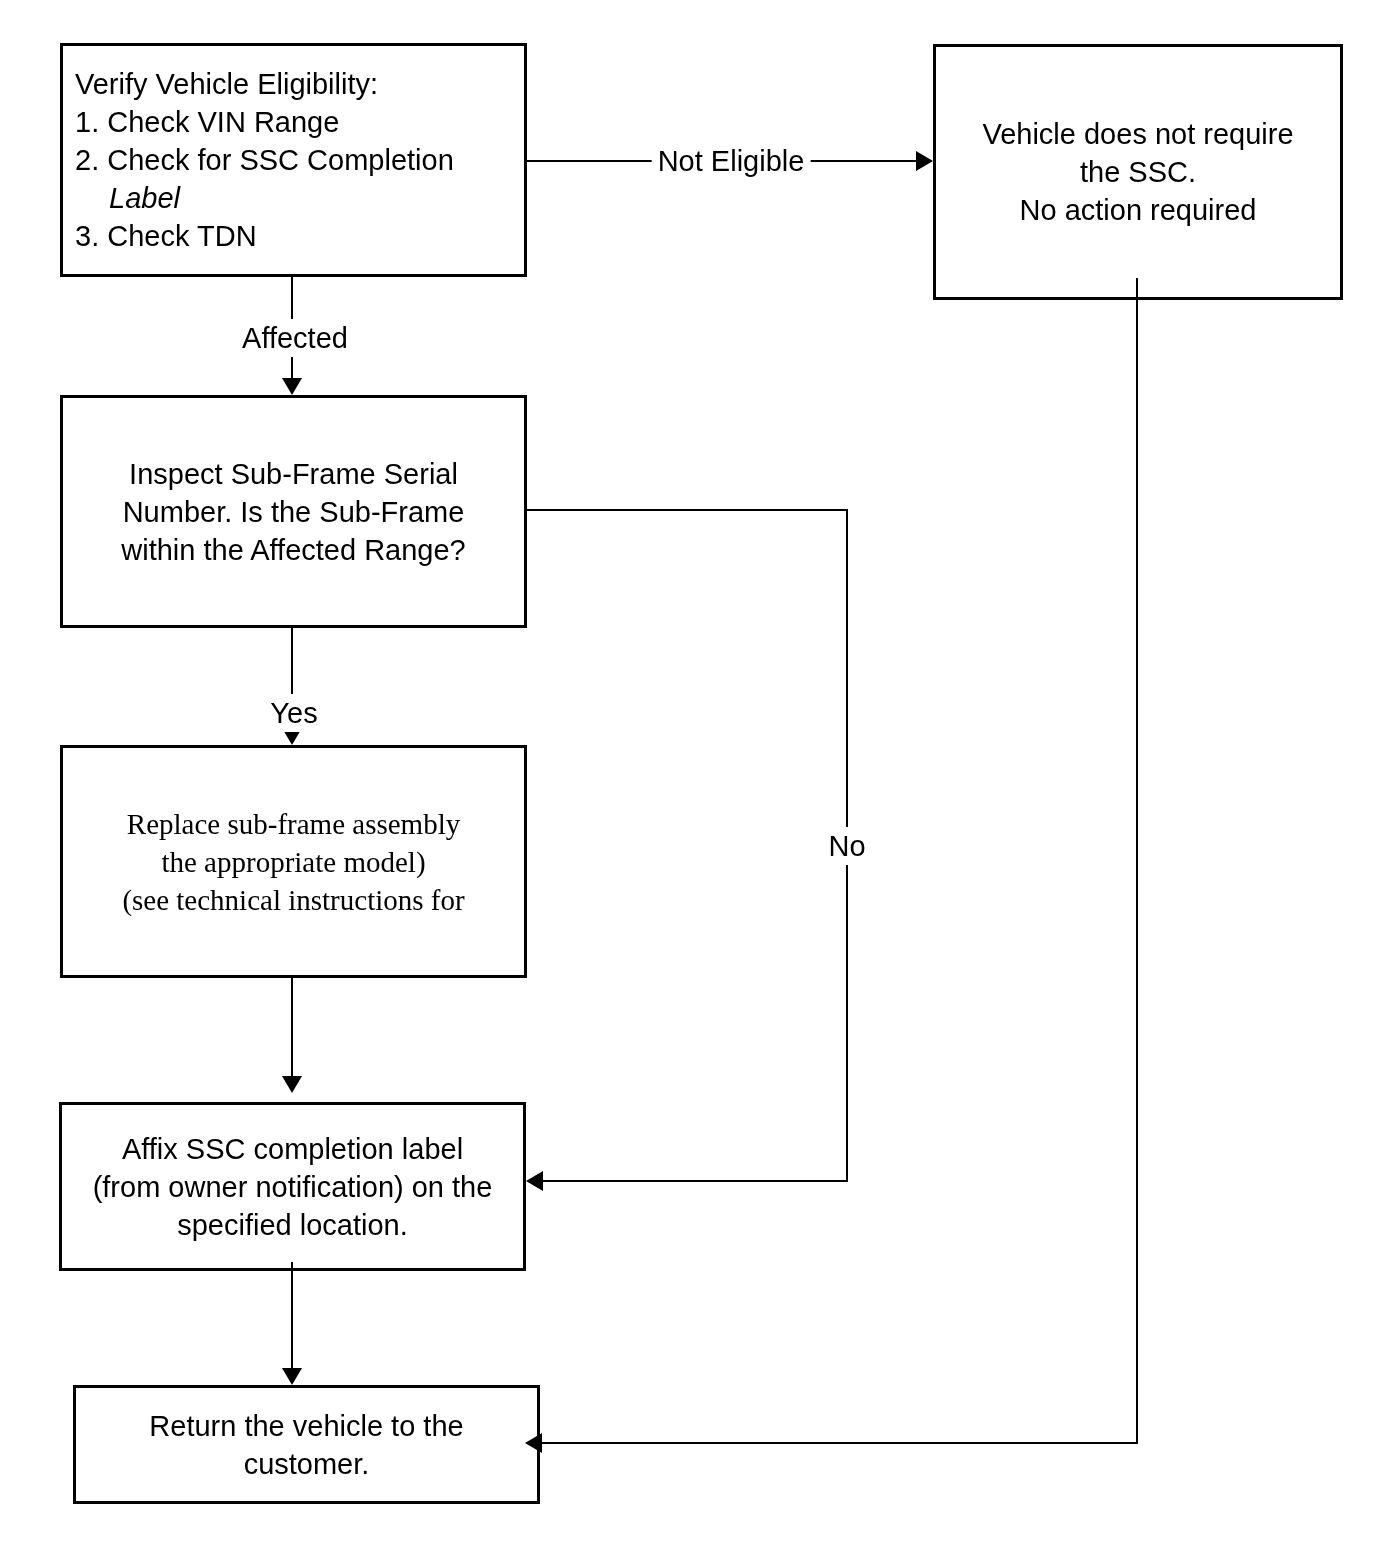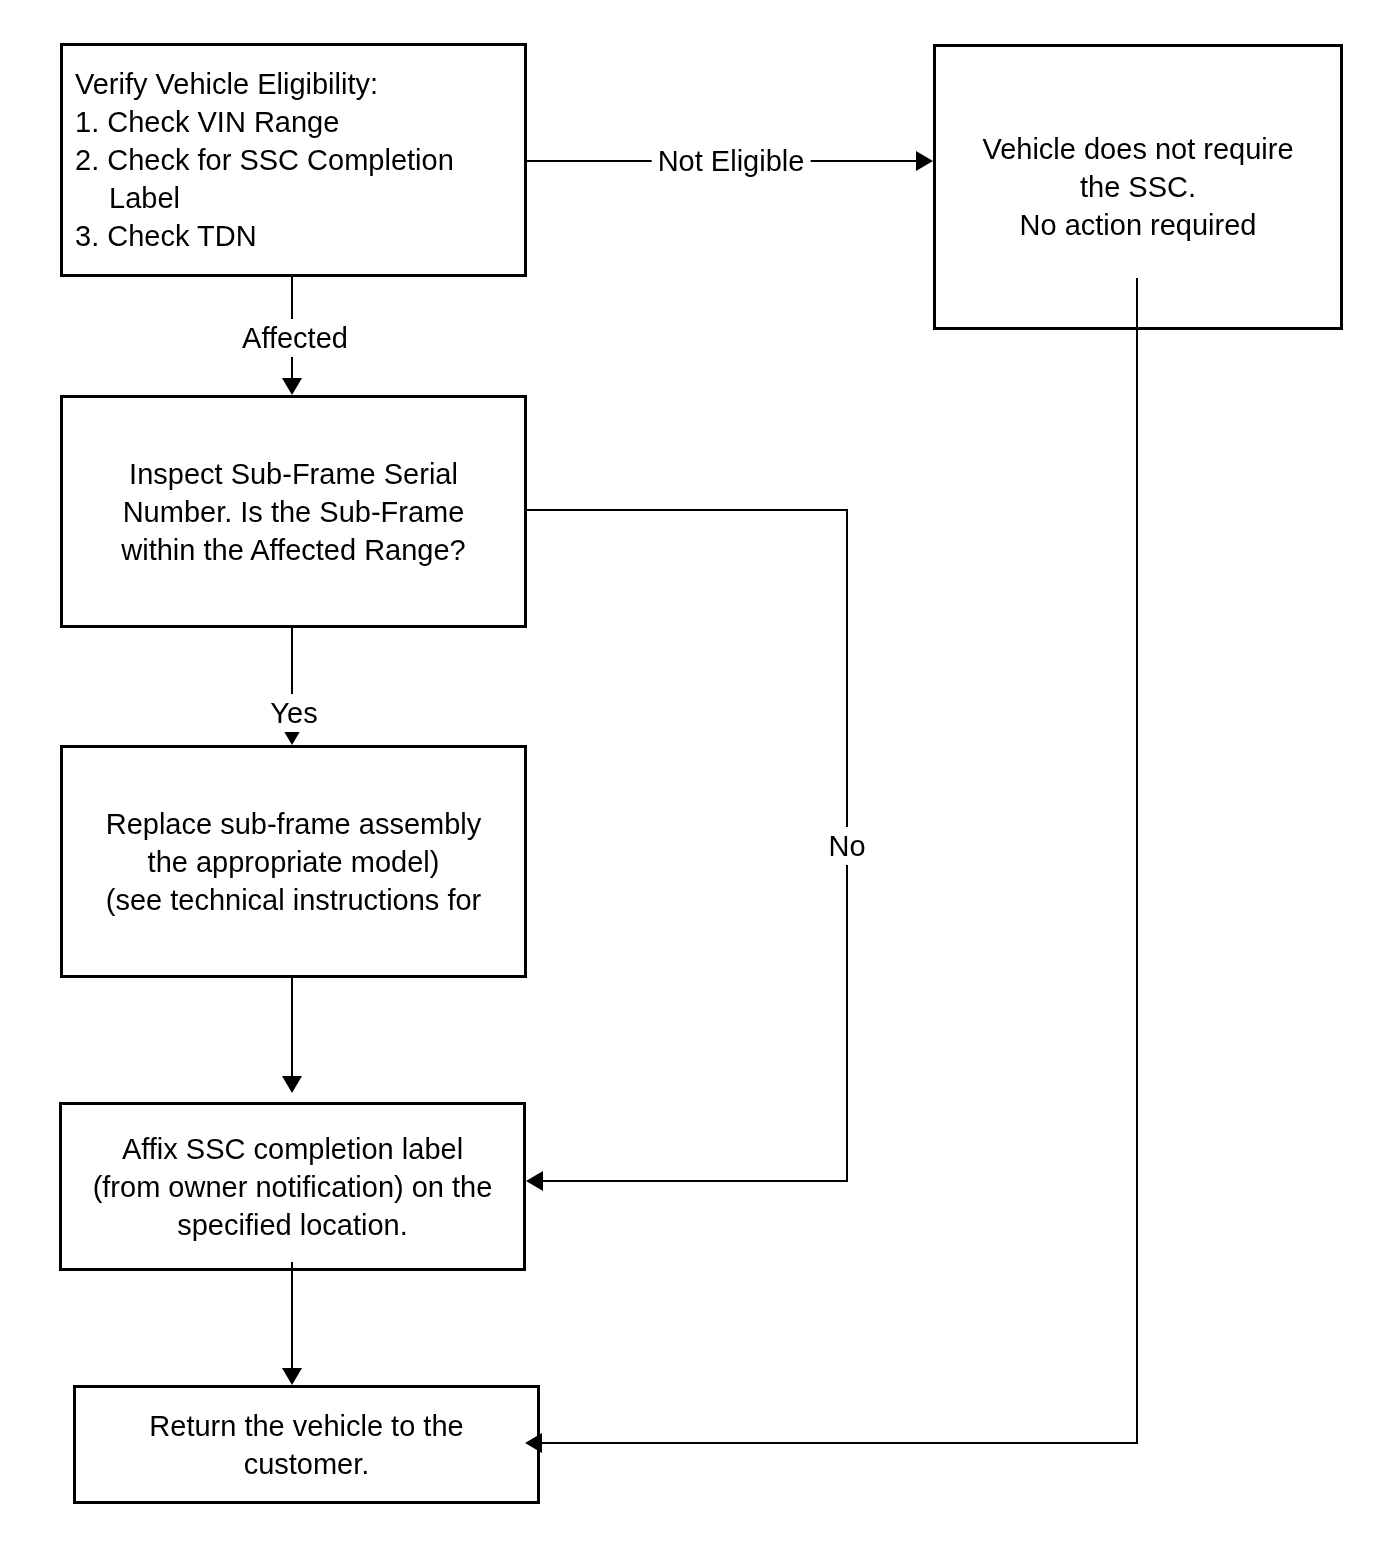--- a/index.html
+++ b/index.html
@@ -18,21 +18,21 @@
     background: #ffffff;
     display: flex;
     flex-direction: column;
     justify-content: center;
     font-size: 29px;
     line-height: 38px;
   }
   .node.center { align-items: center; text-align: center; }
   .node.leftalign { align-items: flex-start; text-align: left; padding-left: 12px; padding-right: 4px; }
   .tline { white-space: pre; }
-  .tline.indent { padding-left: 34px; }
+  .tline.indent { padding-left: 34px; font-style: italic; }
   .cline { position: absolute; background: #000000; }
   .arrow { position: absolute; width: 0; height: 0; }
   .arrow.down  { border-left: 10px solid transparent; border-right: 10px solid transparent; border-top: 17px solid #000000; }
   .arrow.right { border-top: 10px solid transparent; border-bottom: 10px solid transparent; border-left: 17px solid #000000; }
   .arrow.left  { border-top: 10px solid transparent; border-bottom: 10px solid transparent; border-right: 17px solid #000000; }
   .elabel {
     position: absolute;
     transform: translate(-50%, -50%);
     background: #ffffff;
     padding: 2px 6px;
@@ -47,33 +47,33 @@
 <div class="canvas">
 
   <div class="node leftalign" style="left:60px; top:43px; width:467px; height:234px;">
     <div class="tline">Verify Vehicle Eligibility:</div>
     <div class="tline">1. Check VIN Range</div>
     <div class="tline">2. Check for SSC Completion</div>
     <div class="tline indent">Label</div>
     <div class="tline">3. Check TDN</div>
   </div>
 
-  <div class="node center" style="left:933px; top:44px; width:410px; height:286px;">
+  <div class="node center" style="left:933px; top:44px; width:410px; height:256px;">
     <div class="tline">Vehicle does not require</div>
     <div class="tline">the SSC.</div>
     <div class="tline">No action required</div>
   </div>
 
   <div class="node center" style="left:60px; top:395px; width:467px; height:233px;">
     <div class="tline">Inspect Sub-Frame Serial</div>
     <div class="tline">Number. Is the Sub-Frame</div>
     <div class="tline">within the Affected Range?</div>
   </div>
 
-  <div class="node center" style="left:60px; top:745px; width:467px; height:233px;">
+  <div class="node center" style="left:60px; top:745px; width:467px; height:233px;font-family:Liberation Serif, serif;">
     <div class="tline">Replace sub-frame assembly</div>
     <div class="tline">the appropriate model)</div>
     <div class="tline">(see technical instructions for</div>
   </div>
 
   <div class="node center" style="left:59px; top:1102px; width:467px; height:169px;">
     <div class="tline">Affix SSC completion label</div>
     <div class="tline">(from owner notification) on the</div>
     <div class="tline">specified location.</div>
   </div>

